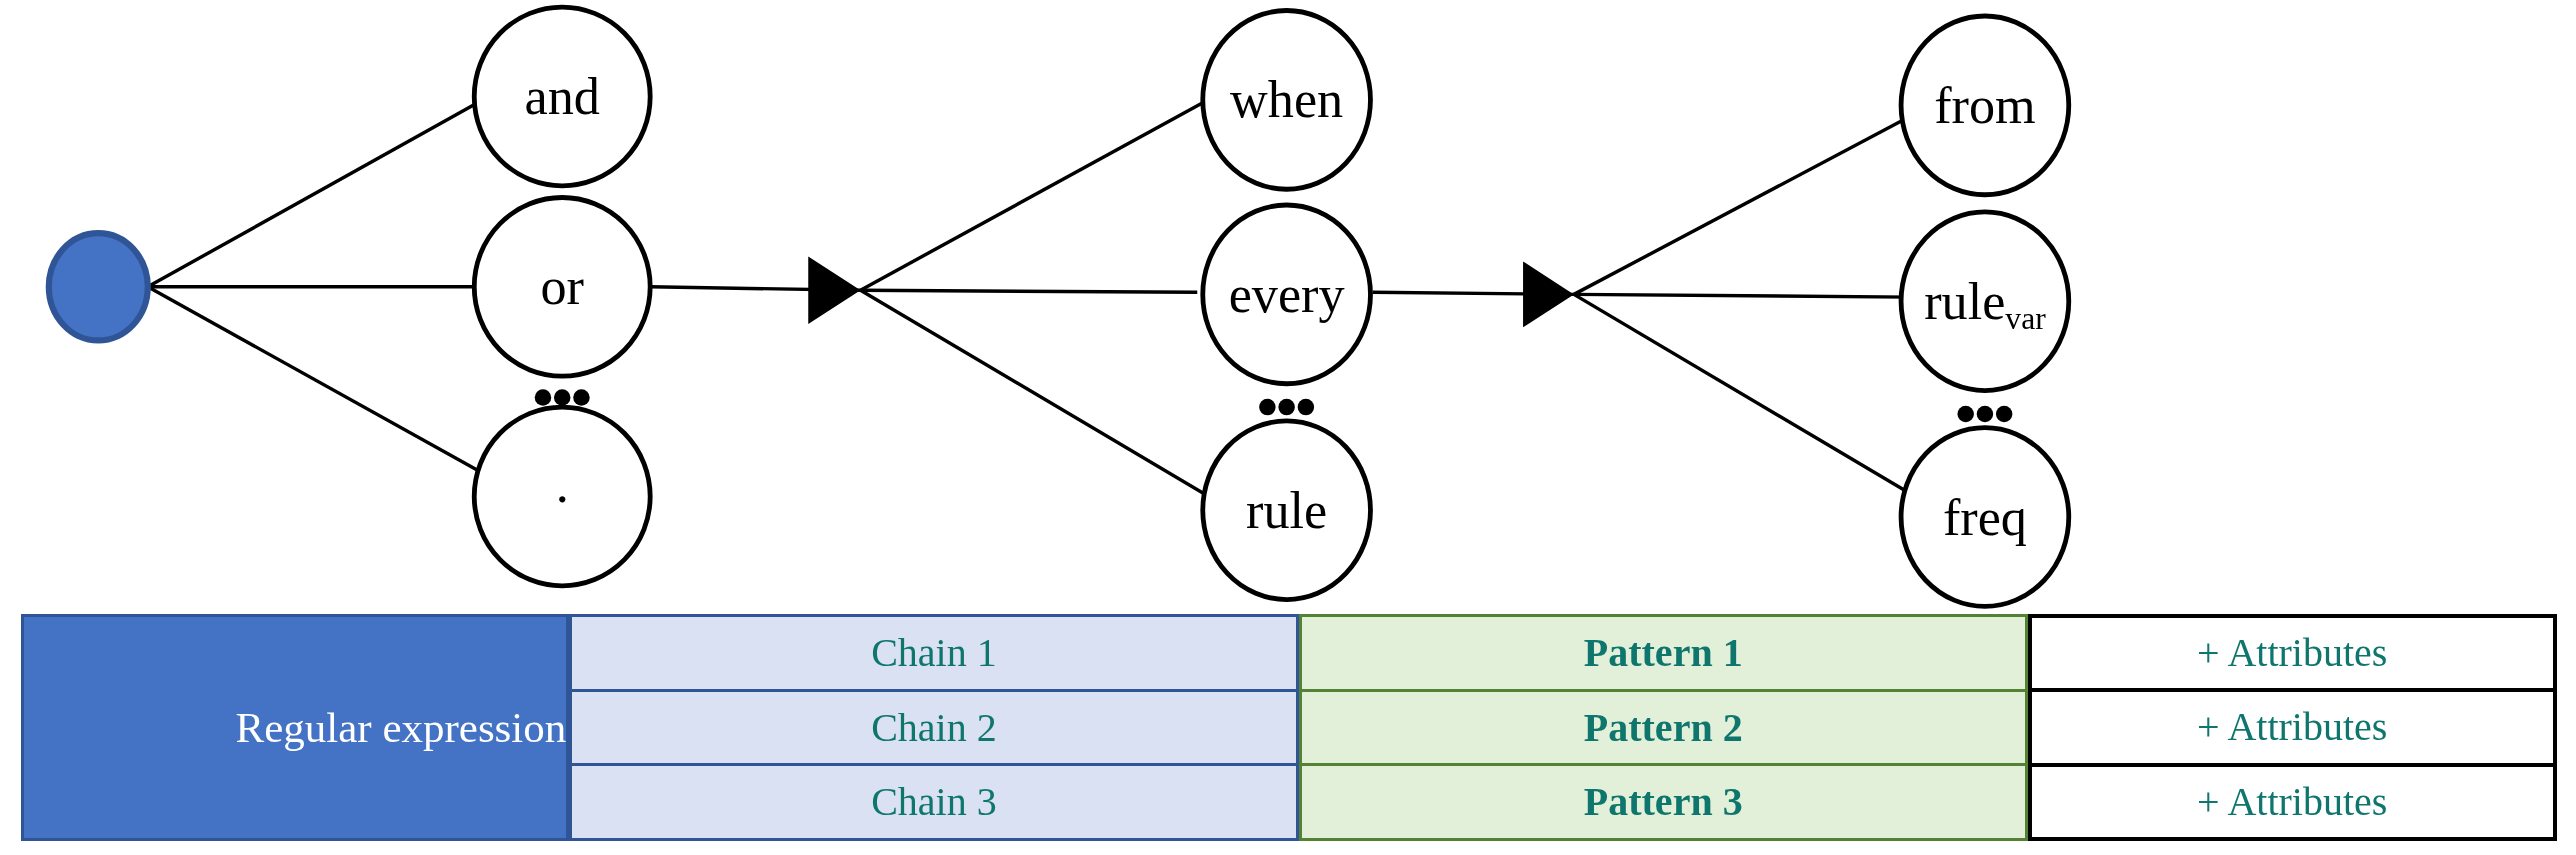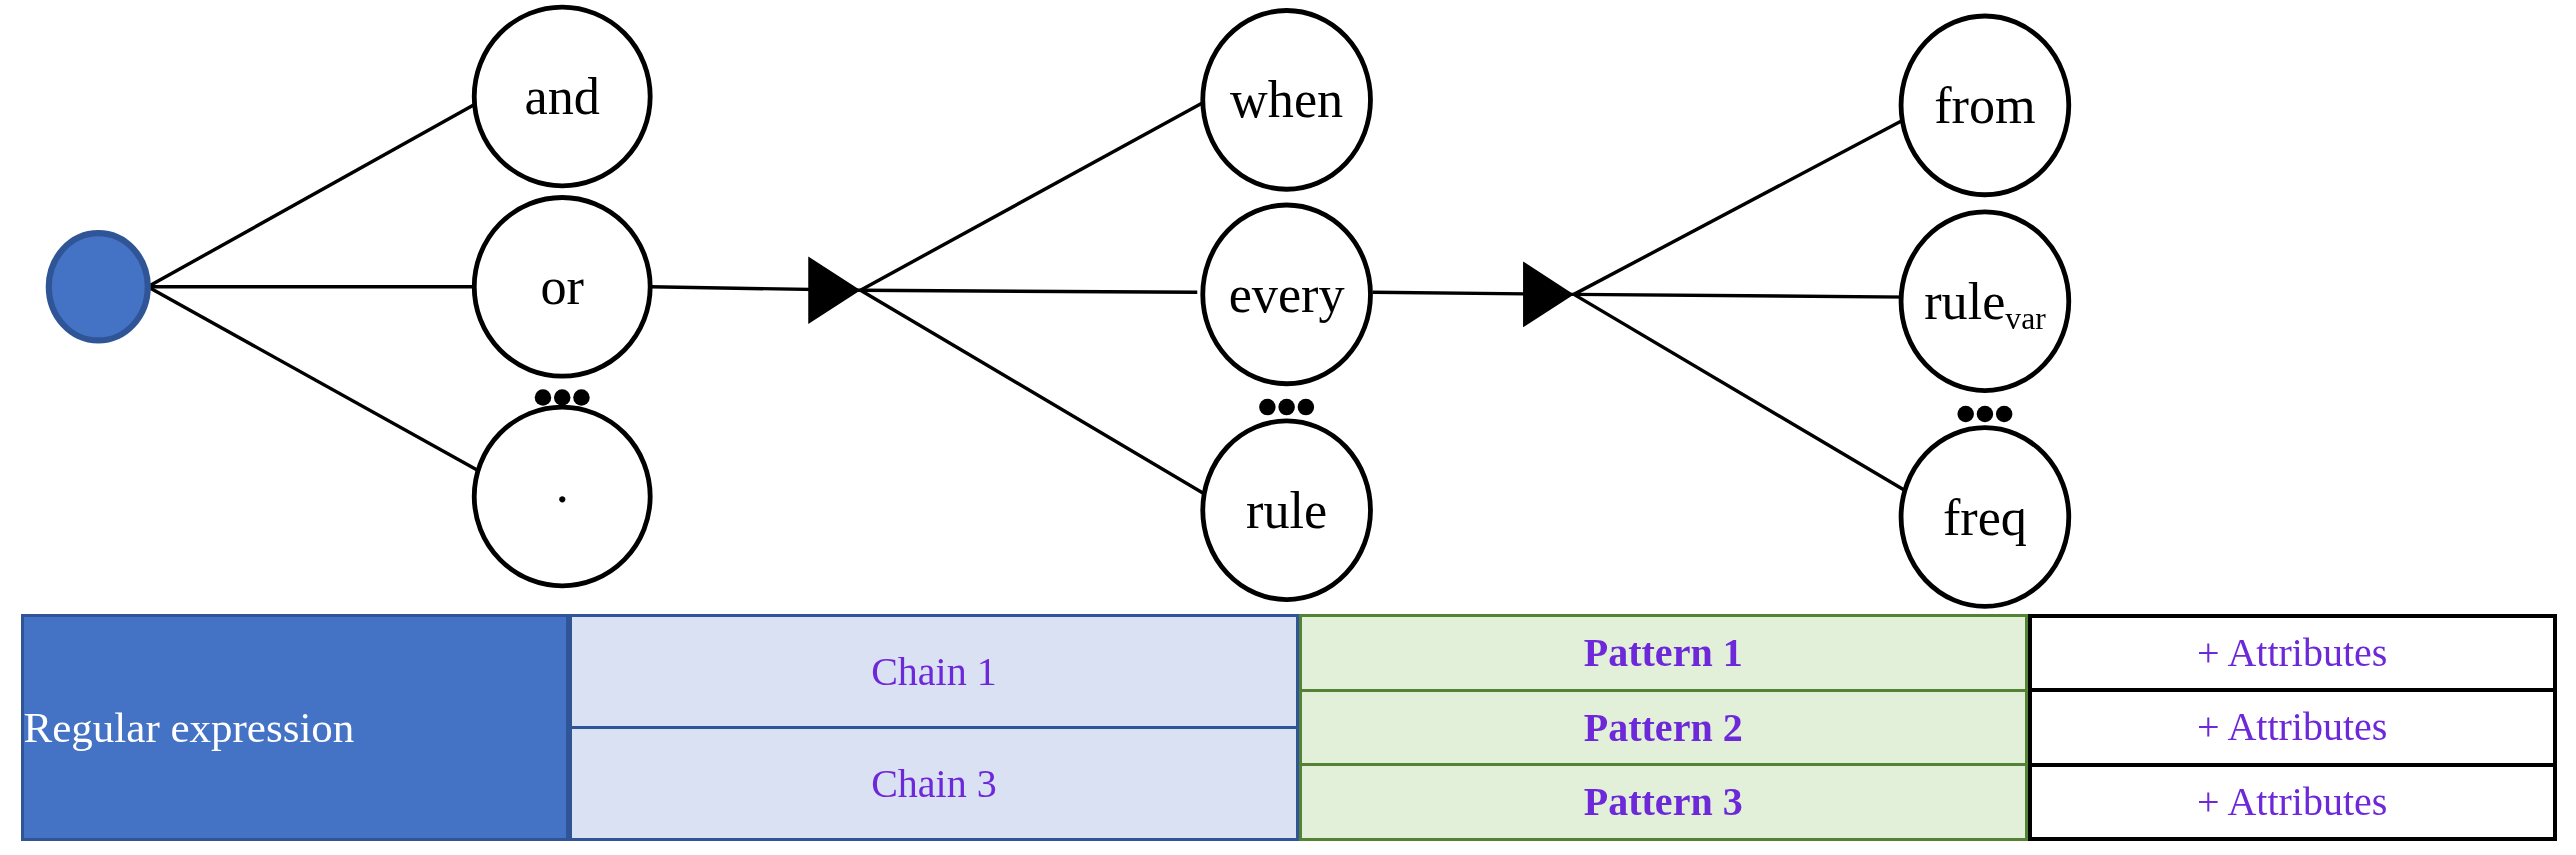--- a/index.html
+++ b/index.html
@@ -63,21 +63,21 @@
     display: flex;
     align-items: stretch;
   }
   .col-regex {
     width: 550px;
     background: #4472C4;
     border: 3.4px solid #2F5597;
     box-sizing: border-box;
     display: flex;
     align-items: center;
-    justify-content: flex-start;
+    justify-content: flex-end;
     color: #ffffff;
     font-size: 43px;
     line-height: 1;
   }
   .col-stack {
     display: flex;
     flex-direction: column;
     box-sizing: border-box;
   }
   .col-chain {
@@ -90,21 +90,21 @@
     width: 530px;
   }
   .cell {
     flex: 1 1 0;
     display: flex;
     align-items: center;
     justify-content: center;
     box-sizing: border-box;
     font-size: 40px;
     line-height: 1;
-    color: #6d28d9;
+    color: #0f766e;
   }
   .cell-chain {
     background: #DAE1F3;
     border: 3.4px solid #2F5597;
     border-bottom-width: 0;
   }
   .col-chain .cell:last-child { border-bottom-width: 3.4px; }
   .cell-pattern {
     background: #E2EFD9;
     border: 3.4px solid #548235;
@@ -201,20 +201,23 @@
 
     <div class="col-regex">
       <span>Regular expression</span>
     </div>
 
     <div class="col-stack col-chain">
       <div class="cell cell-chain">
         <span>Chain 1</span>
       </div>
       <div class="cell cell-chain">
+        <span>Chain 2</span>
+      </div>
+      <div class="cell cell-chain">
         <span>Chain 3</span>
       </div>
     </div>
 
     <div class="col-stack col-pattern">
       <div class="cell cell-pattern">
         <span>Pattern 1</span>
       </div>
       <div class="cell cell-pattern">
         <span>Pattern 2</span>

